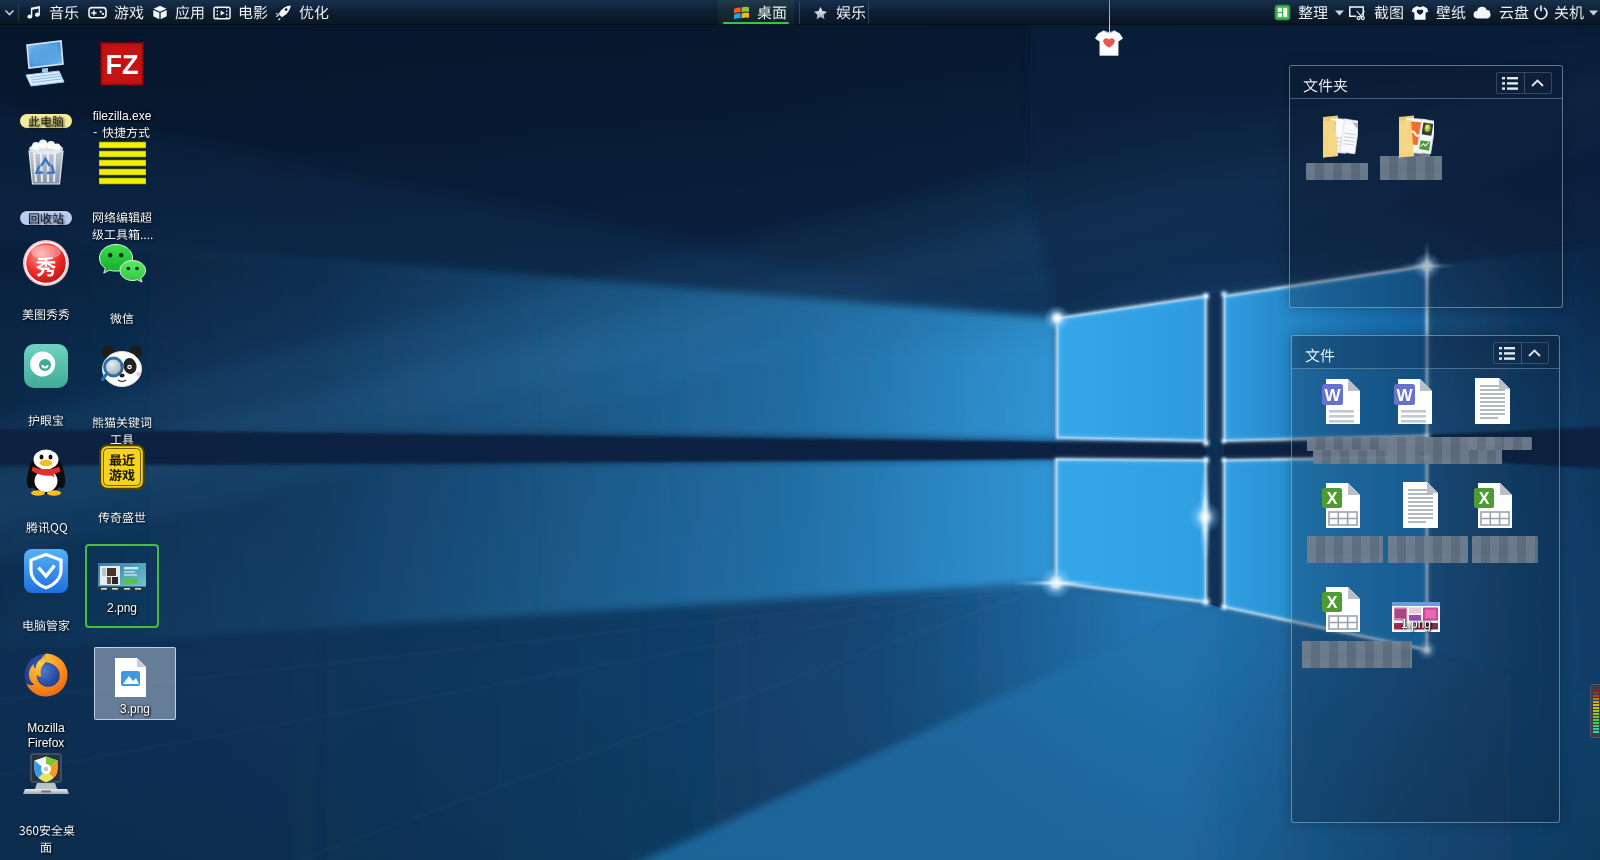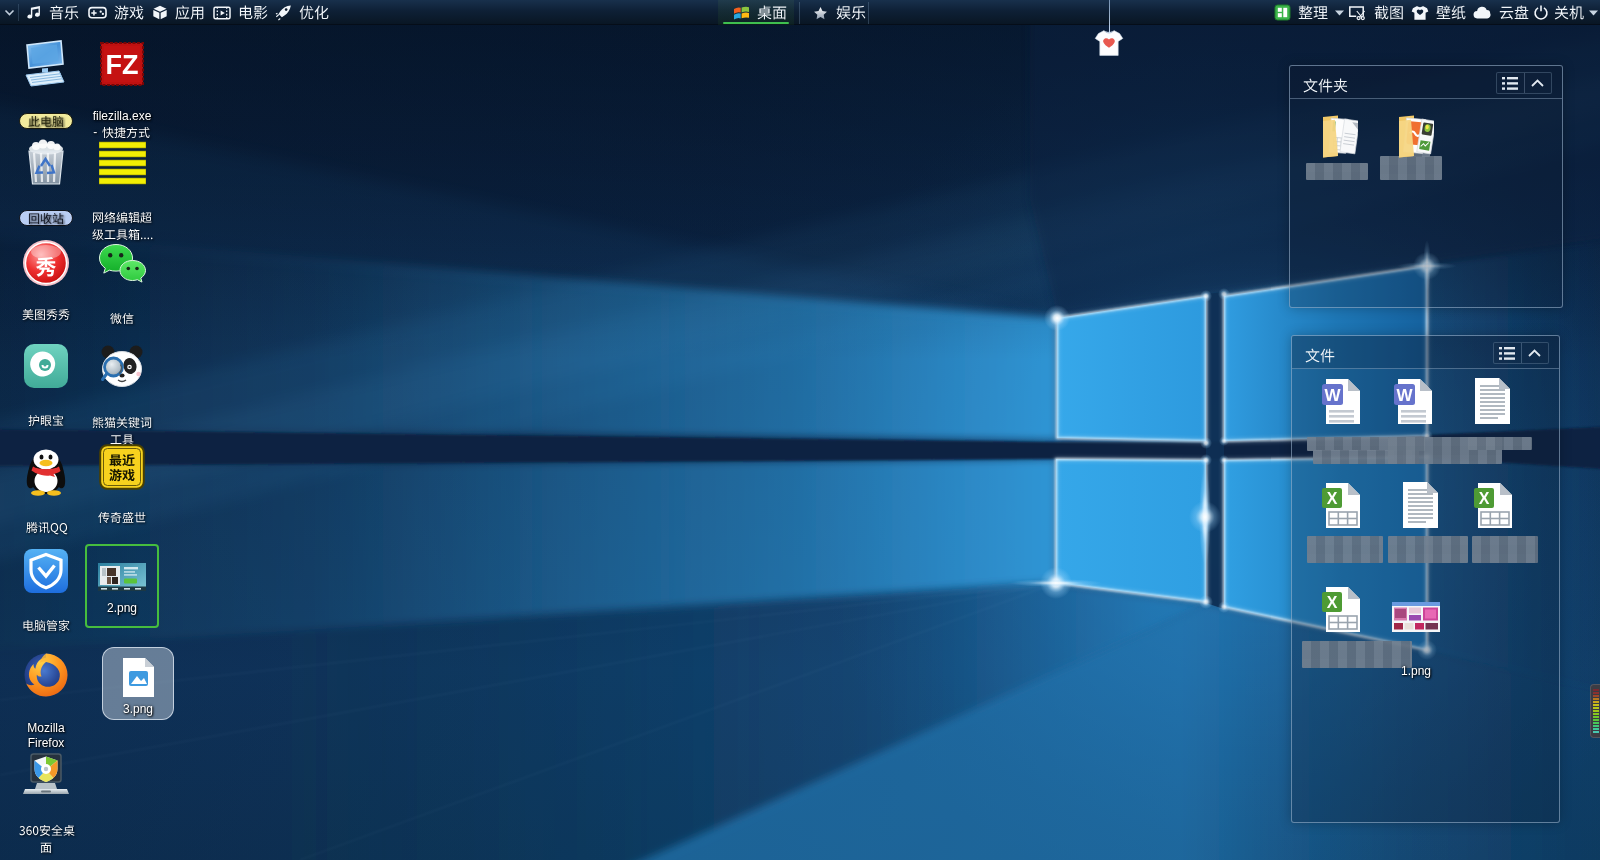--- a/index.html
+++ b/index.html
@@ -623,21 +623,21 @@
 <circle cx="23" cy="23" r="21.5" fill="url(#ffb)"></circle>
 <path fill="url(#fff)" d="M23 1.5 a21.5 21.5 0 0 1 0 43 a21.5 21.5 0 0 1-19.8-13 c2.6 1.8 5.8 2.1 8.2 1 -4.0-2.8-5.9-6.8-5.4-11.6 .4-3.8 2.5-7.2 4.6-9 -.3 2.1 .4 3.8 1.8 4.9 .5-4.3 2.4-7.8 5.8-9.7 1.6-.9 3.2-1.3 4.8-1.4 Z M23 10 c-5 4-6.5 9.5-4.5 14.5 -2 .3-3.5-.4-4.7-1.8 -.5 5 2.2 9.3 6.8 11.2 6.2 2.5 13-.5 15.5-6.5 C39 20 34 12 23 10 Z"></path>
 <path fill="#ffb838" d="M23 1.5 c2 3 2.6 5.4 2.4 7.8 -3.3-.4-6.3 .2-8.7 1.6 1-4.1 3.3-7.3 6.3-9.4 Z" opacity=".85"></path>
 </svg>
 <div class="lbl">
         <span class="ltx">Mozilla</span>
         <span class="ltx">Firefox</span>
       </div>
 </div>
 
-<div class="abs" style="left:102px;top:647px;width:72px;height:73px;background:rgba(175,190,205,.55);border:1px solid rgba(225,235,245,.75);border-radius:12px;z-index:10">
+<div class="abs" style="left:94px;top:647px;width:82px;height:73px;background:rgba(175,190,205,.55);border:1px solid rgba(225,235,245,.75);border-radius:2px;z-index:10">
 <svg class="abs" style="left:19px;top:9px" width="33" height="41" viewBox="0 0 33 41">
 <path d="M1 1 H23 L32 10 V40 H1 Z" fill="#fff"></path>
 <path d="M23 1 L32 10 H23 Z" fill="#c9cfd6"></path>
 <rect x="7" y="14" width="19" height="15" rx="2" fill="#3e9ae0"></rect>
 <polygon points="9,27 15,19 19,24 22,21 25,27" fill="#fff"></polygon>
 </svg>
 <div class="abs" style="left:0;right:0;top:51px;text-align:center"><span class="ltx">3.png</span></div>
 </div>
 
 <div class="icon" style="left:8px;top:753px">
@@ -871,21 +871,21 @@
       <rect x="3" y="7" width="11" height="9" fill="#a8487e"></rect>
 <rect x="17" y="5.5" width="12" height="6" fill="#e8c8d8"></rect>
       <rect x="17" y="13" width="12" height="5.5" fill="#9a4ab0"></rect>
 <rect x="31" y="5.5" width="15" height="13" fill="#cc4498"></rect>
       <rect x="33" y="7.5" width="11" height="9" fill="#e868b4"></rect>
 <rect x="2" y="21" width="9" height="6.5" fill="#a02848"></rect>
       <rect x="12.5" y="21" width="9" height="6.5" fill="#e8e0da"></rect>
       <rect x="23" y="21" width="9" height="6.5" fill="#c22860"></rect>
       <rect x="33.5" y="21" width="12.5" height="6.5" fill="#743452"></rect>
 </svg>
-<div class="abs" style="left:1392px;top:661px;width:48px;text-align:center;z-index:22"><span class="ltx">1.png</span></div>
+<div class="abs" style="left:1392px;top:614px;width:48px;text-align:center;z-index:22"><span class="ltx">1.png</span></div>
 
 <div class="mosaic m1" style="left:1307px;top:437px;width:118px;height:14px"></div>
 <div class="mosaic m1" style="left:1313px;top:450px;width:106px;height:14px"></div>
 <div class="mosaic m1" style="left:1388px;top:437px;width:114px;height:27px"></div>
 <div class="mosaic m1" style="left:1468px;top:437px;width:64px;height:13px"></div>
 <div class="mosaic m1" style="left:1307px;top:536px;width:76px;height:27px"></div>
 <div class="mosaic m1" style="left:1388px;top:536px;width:80px;height:27px"></div>
 <div class="mosaic m1" style="left:1472px;top:536px;width:66px;height:27px"></div>
 <div class="mosaic m1" style="left:1302px;top:641px;width:110px;height:27px"></div>
 

